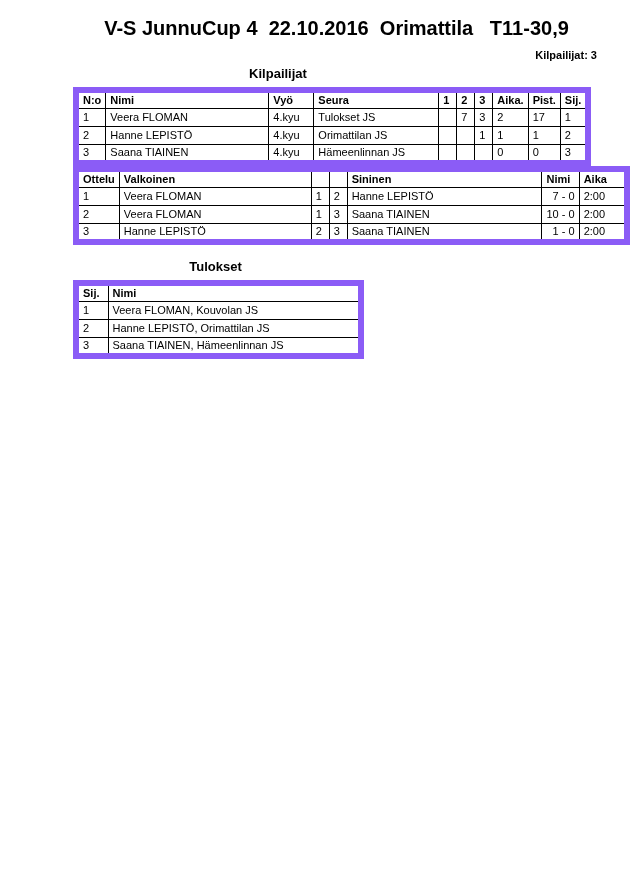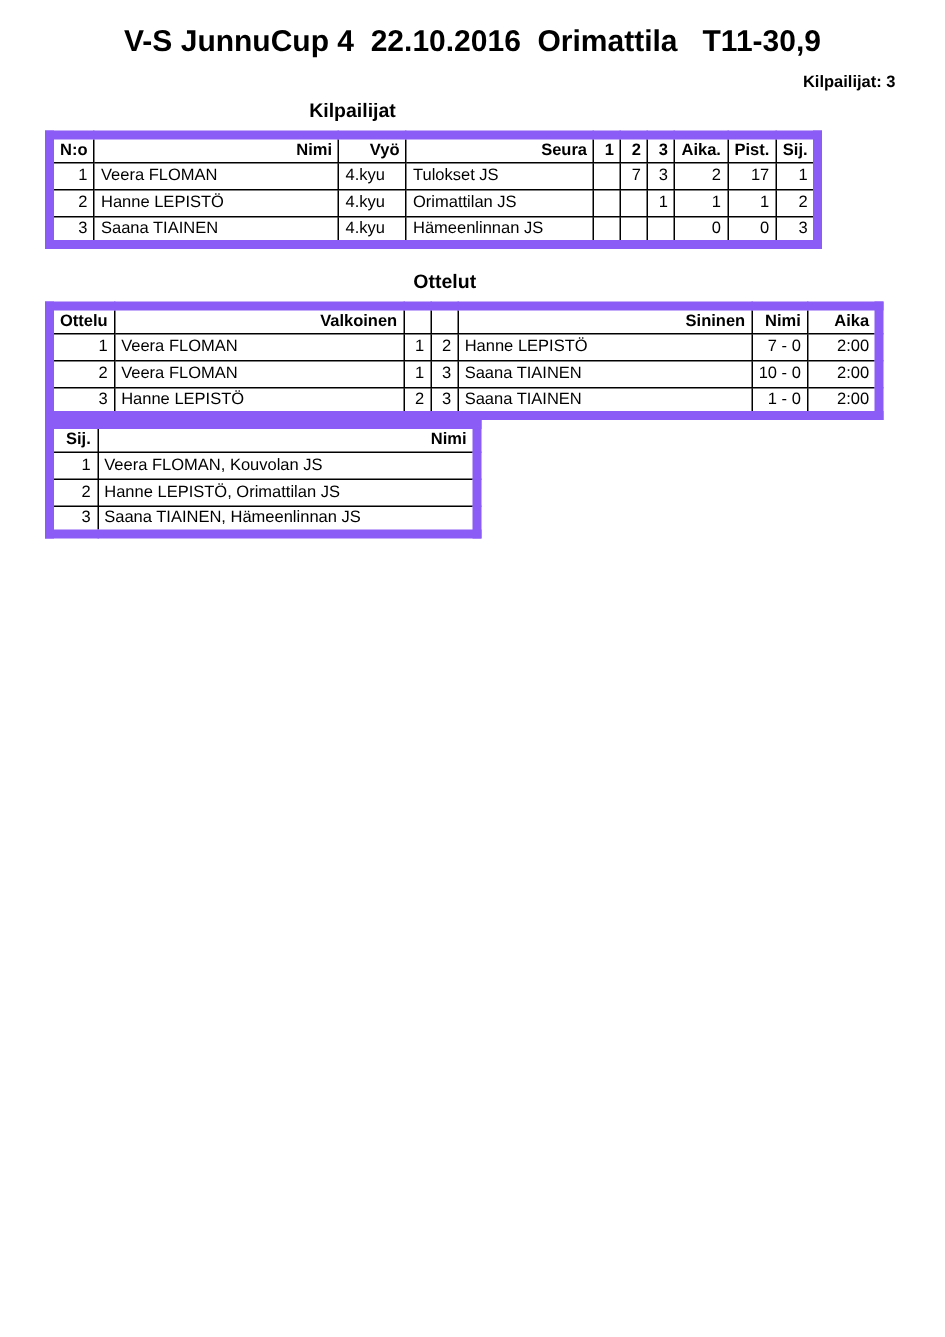--- a/index.html
+++ b/index.html
@@ -5,20 +5,21 @@
   * { box-sizing: border-box; }
   html, body { margin: 0; padding: 0; background: #ffffff; }
   .page {
     position: relative;
     width: 630px;
     height: 778px;
     background: #ffffff;
     color: #000000;
     font-family: "Liberation Sans", sans-serif;
     overflow: hidden;
+    padding-left: 43px;
   }
   .doc-title {
     margin: 0;
     padding-top: 16px;
     text-align: center;
     font-size: 20px;
     line-height: 24px;
     font-weight: bold;
     white-space: pre;
   }
@@ -51,21 +52,21 @@
     border: 1px solid #000000;
     font-size: 11px;
     line-height: 13px;
     height: 18px;
     padding: 1px 4px;
     white-space: nowrap;
     overflow: visible;
   }
   th { font-weight: bold; text-align: center; }
   .al { text-align: left; }
-  .ac { text-align: right; }
+  .ac { text-align: left; }
   .ar { text-align: right; }
 </style>
 </head>
 <body>
 
 <div class="page">
 
   <div class="doc-title">V-S JunnuCup 4  22.10.2016  Orimattila   T11-30,9</div>
 
   <div class="count-line">Kilpailijat: 3</div>
@@ -132,21 +133,20 @@
         <td class="ac"></td>
         <td class="ac"></td>
         <td class="ac"></td>
         <td class="ac">0</td>
         <td class="ac">0</td>
         <td class="ac">3</td>
       </tr>
     </tbody>
   </table>
 
-  <div class="section-title st-ottelut">Ottelut</div>
 
   <table>
     <colgroup>
       <col style="width:25px">
         <col style="width:193px">
         <col style="width:18px">
         <col style="width:18px">
       <col style="width:196px">
         <col style="width:35px">
         <col style="width:48px">
@@ -186,20 +186,21 @@
         <td class="al">Hanne LEPISTÖ</td>
         <td class="ac">2</td>
         <td class="ac">3</td>
         <td class="al">Saana TIAINEN</td>
         <td class="ar">1 - 0</td>
         <td class="ac">2:00</td>
       </tr>
     </tbody>
   </table>
 
+  <div class="section-title st-tulokset">Tulokset</div>
 
   <table>
     <colgroup>
       <col style="width:32px">
         <col style="width:253px">
     </colgroup>
     <thead>
       <tr>
         <th class="ac">Sij.</th>
         <th class="ac">Nimi</th>

